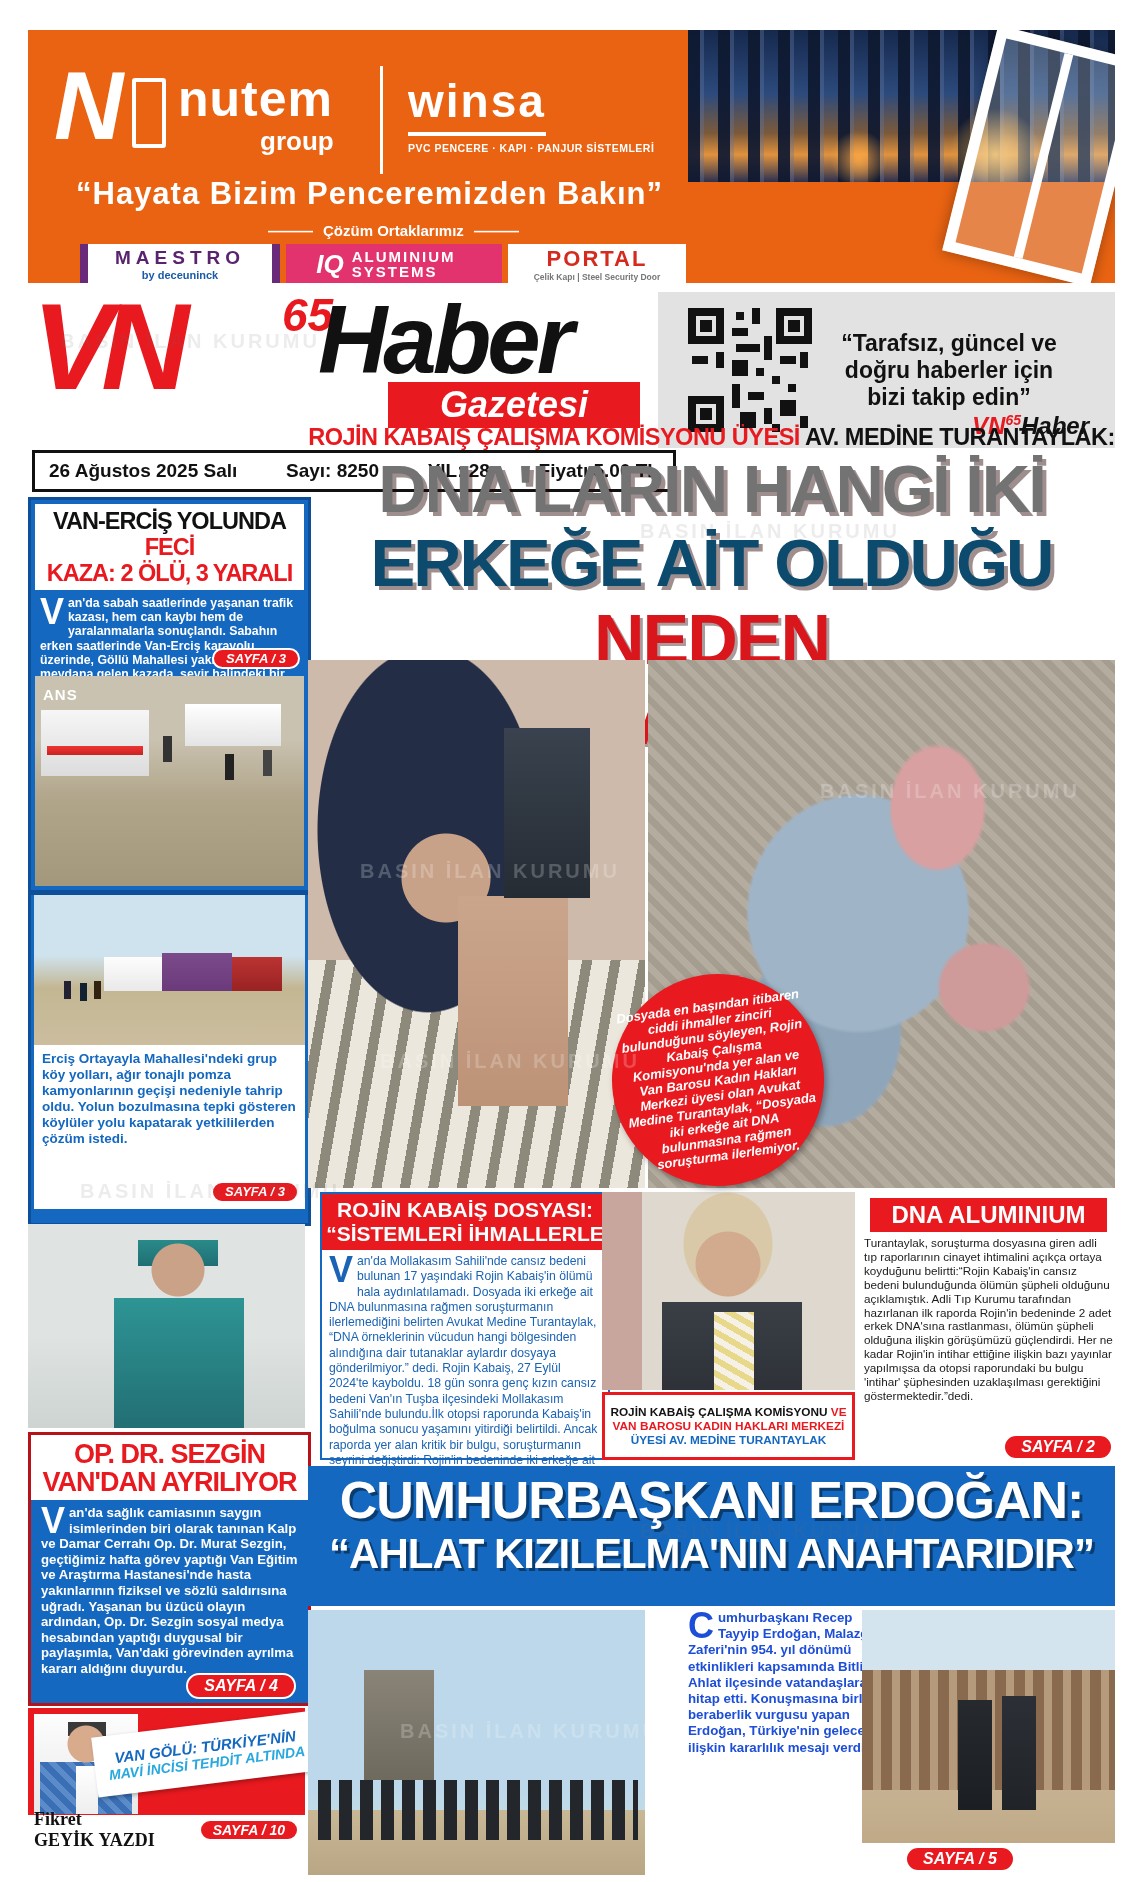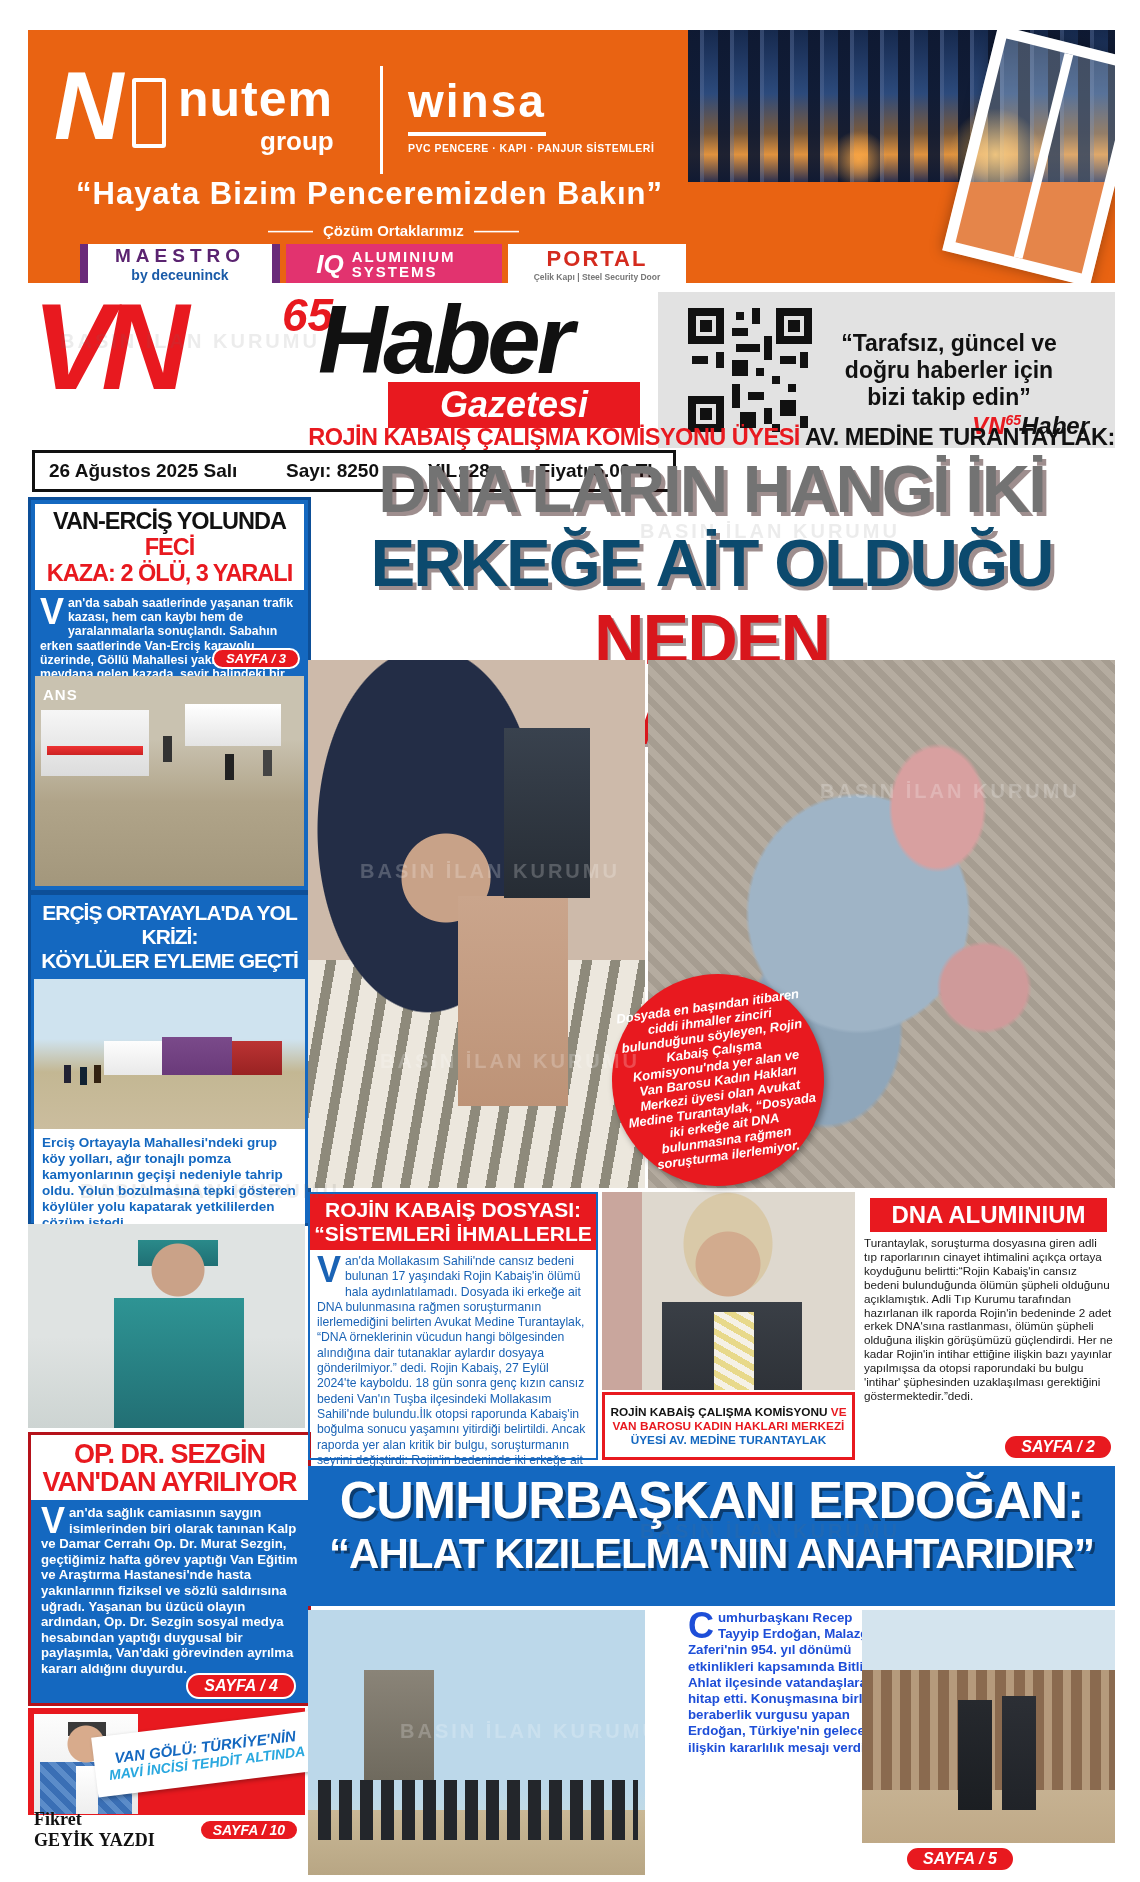--- a/index.html
+++ b/index.html
@@ -29,21 +29,21 @@
   .winframe{left:940px;top:10px;width:130px;height:210px;border:11px solid #fff;
             transform:rotate(14deg);background:rgba(220,235,245,.25);box-shadow:0 0 14px rgba(0,0,0,.35);}
   .winframe::after{content:"";position:absolute;left:46%;top:0;width:9px;height:100%;background:#fff;}
   .ad-slogan{left:48px;top:146px;font-size:31px;font-weight:700;color:#fff;letter-spacing:1px;}
   .ad-plabel{left:230px;top:192px;font-size:15px;font-weight:900;color:#fff;}
   .ad-plabel::before,.ad-plabel::after{content:"———";margin:0 10px;color:#fff;}
   .lgrow{left:52px;top:214px;height:40px;display:flex;gap:6px;}
   .lg{height:40px;display:flex;flex-direction:column;justify-content:center;align-items:center;}
   .lg-maestro{width:184px;background:#fff;border-left:8px solid #6a2a7a;border-right:8px solid #6a2a7a;}
   .lg-maestro .t{color:#5a2370;font-weight:900;font-size:19px;letter-spacing:5px;}
-  .lg-maestro .s{color:#1a5ba8;font-weight:700;font-size:14px;}
+  .lg-maestro .s{color:#1a5ba8;font-weight:700;font-size:11px;}
   .lg-iq{width:216px;background:#e2336f;flex-direction:row;gap:8px;}
   .lg-iq .iqb{color:#fff;font-weight:900;font-size:26px;font-style:italic;}
   .lg-iq .t{color:#fff;font-weight:900;font-size:15px;letter-spacing:2px;width:120px;line-height:15px;}
   .lg-portal{width:178px;background:#fff;}
   .lg-portal .t{color:#d42b1e;font-weight:900;font-size:22px;letter-spacing:2px;}
   .lg-portal .s{color:#777;font-weight:700;font-size:8.5px;}
 
   
   .m-vn{left:32px;top:292px;font-size:122px;line-height:110px;font-weight:900;font-style:italic;
         color:#e8191f;letter-spacing:-12px;}
@@ -144,21 +144,21 @@
       radial-gradient(ellipse at 62% 28%, #d8a0a0 0 11%, rgba(0,0,0,0) 12%) no-repeat,
       radial-gradient(ellipse at 72% 62%, #cf9a9a 0 9%, rgba(0,0,0,0) 10%) no-repeat,
       radial-gradient(ellipse at 45% 48%, #9fb4c6 0 30%, rgba(0,0,0,0) 31%) no-repeat,
       radial-gradient(ellipse at 38% 70%, #8fa6ba 0 18%, rgba(0,0,0,0) 19%) no-repeat,
       repeating-linear-gradient(45deg,#b5aca0 0 7px,#a69d91 7px 14px);}
   .circle{left:612px;top:974px;width:212px;height:212px;border-radius:50%;background:#e8191f;
           transform:rotate(-8deg);display:flex;align-items:center;justify-content:center;
           box-shadow:2px 3px 6px rgba(0,0,0,.35);z-index:20;}
   .circle div{color:#fff;font-weight:900;font-style:italic;font-size:13px;line-height:15px;
               text-align:center;width:190px;}
-  .col1{left:308px;top:1192px;width:290px;height:268px;border:2px solid #1468c0;box-sizing:border-box;}
+  .col1{left:320px;top:1192px;width:290px;height:268px;border:2px solid #1468c0;box-sizing:border-box;}
   .col1-h{font-size:21px;line-height:24px;padding:4px 0;}
   .col1-b{color:#1a63b5;font-weight:400;font-size:12.2px;line-height:15.3px;padding:4px 7px;}
   .lawyer-photo{left:602px;top:1192px;width:253px;height:198px;
     background:
       repeating-linear-gradient(30deg,#e8d98a 0 6px,#f5f1e6 6px 12px) 112px 120px/40px 78px no-repeat,
       linear-gradient(#3a3f46,#2e3238) 60px 110px/140px 88px no-repeat,
       radial-gradient(circle at 126px 72px, #d2ab8e 0 32px, rgba(0,0,0,0) 33px) no-repeat,
       radial-gradient(ellipse at 126px 52px, #d9c9a8 0 44px, rgba(0,0,0,0) 45px) no-repeat,
       linear-gradient(90deg,#c9a69d 0 16%,#ded8ce 16%);}
   .caption{left:602px;top:1392px;width:253px;height:68px;background:#fff;border:3px solid #e8191f;
@@ -287,23 +287,20 @@
       <span class="blk">VAN-ERCİŞ YOLUNDA </span><span class="red">FECİ</span><br>
       <span class="red">KAZA: 2 ÖLÜ, 3 YARALI</span>
     </div>
     <div class="sA-body dropcap">Van'da sabah saatlerinde yaşanan trafik kazası, hem can kaybı hem de yaralanmalarla sonuçlandı. Sabahın erken saatlerinde Van-Erciş karayolu üzerinde, Göllü Mahallesi yakınlarında meydana gelen kazada, seyir halindeki bir minibüs henüz belirlenemeyen bir nedenle kontrolden çıkarak takla attı. İlk belirlemelere göre kazada 2 kişi yaşamını yitirirken, 3 kişi de çeşitli derecelerde yaralandı.</div>
     <span class="badge">SAYFA / 3</span>
     <div class="ambulance-photo"></div>
     <div class="ans">ANS</div>
   </div>
 
   <div class="abs sB">
-    <div class="sB-head">
-      <span>ERÇİŞ ORTAYAYLA'DA YOL KRİZİ:</span><br><span>KÖYLÜLER EYLEME GEÇTİ</span>
-    </div>
     <div class="protest-photo"></div>
     <div class="sB-body">
       <span class="dropcap">Erciş Ortayayla Mahallesi'ndeki grup köy yolları, ağır tonajlı pomza kamyonlarının geçişi nedeniyle tahrip oldu. Yolun bozulmasına tepki gösteren köylüler yolu kapatarak yetkililerden çözüm istedi.</span>
       <span class="badge">SAYFA / 3</span>
     </div>
   </div>
 
   <div class="abs doctor-photo"></div>
 
   <div class="abs sC">

